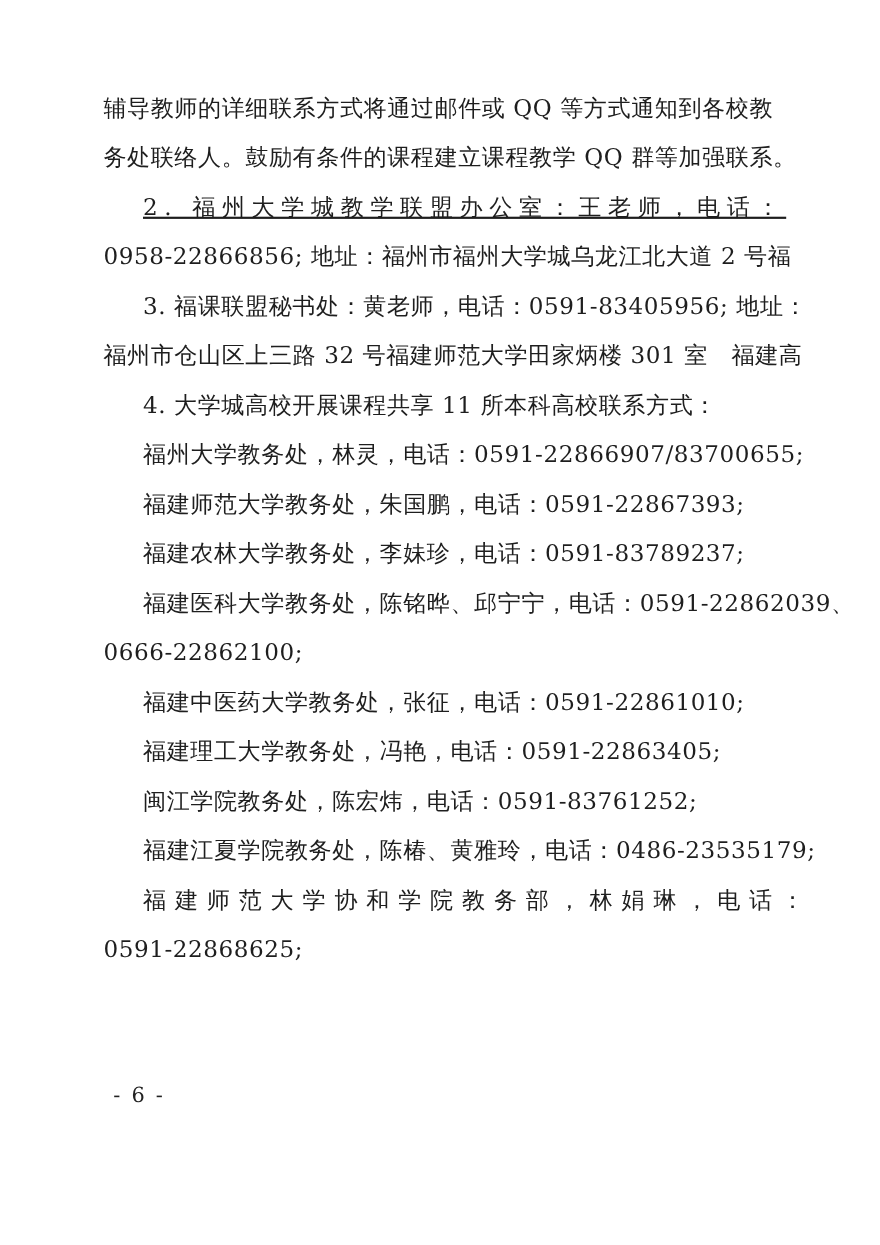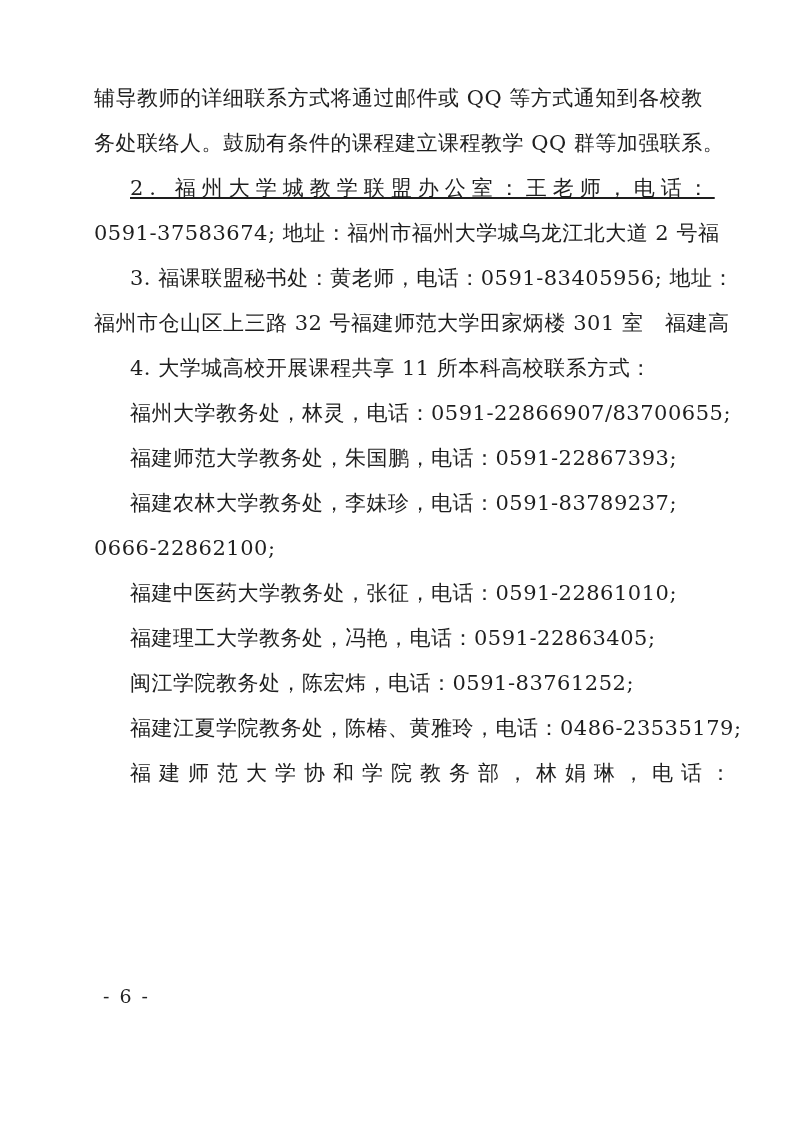--- a/index.html
+++ b/index.html
@@ -38,28 +38,30 @@
   }
 </style>
 </head>
 <body>
 
 <div class="page">
   <div class="textblock">
     <div class="line">辅导教师的详细联系方式将通过邮件或 QQ 等方式通知到各校教</div>
     <div class="line">务处联络人。鼓励有条件的课程建立课程教学 QQ 群等加强联系。</div>
     <div class="line indent spread6">2. 福州大学城教学联盟办公室：王老师，电话：</div>
-    <div class="line">0591-37583674; 地址：福州市福州大学城乌龙江北大道 2 号福</div>
+    <div class="line">0958-22866856; 地址：福州市福州大学城乌龙江北大道 2 号福</div>
     <div class="line indent">3. 福课联盟秘书处：黄老师，电话：0591-83405956; 地址：</div>
     <div class="line">福州市仓山区上三路 32 号福建师范大学田家炳楼 301 室　福建高</div>
     <div class="line indent">4. 大学城高校开展课程共享 11 所本科高校联系方式：</div>
     <div class="line indent">福州大学教务处，林灵，电话：0591-22866907/83700655;</div>
     <div class="line indent">福建师范大学教务处，朱国鹏，电话：0591-22867393;</div>
     <div class="line indent">福建农林大学教务处，李妹珍，电话：0591-83789237;</div>
+    <div class="line indent">福建医科大学教务处，陈铭晔、邱宁宁，电话：0591-22862039、</div>
     <div class="line">0666-22862100;</div>
     <div class="line indent">福建中医药大学教务处，张征，电话：0591-22861010;</div>
     <div class="line indent">福建理工大学教务处，冯艳，电话：0591-22863405;</div>
     <div class="line indent">闽江学院教务处，陈宏炜，电话：0591-83761252;</div>
     <div class="line indent">福建江夏学院教务处，陈椿、黄雅玲，电话：0486-23535179;</div>
     <div class="line indent spread8">福建师范大学协和学院教务部，林娟琳，电话：</div>
+    <div class="line">0591-22868625;</div>
   </div>
   <div class="footer">- 6 -</div>
 </div>
 
 </body></html>

